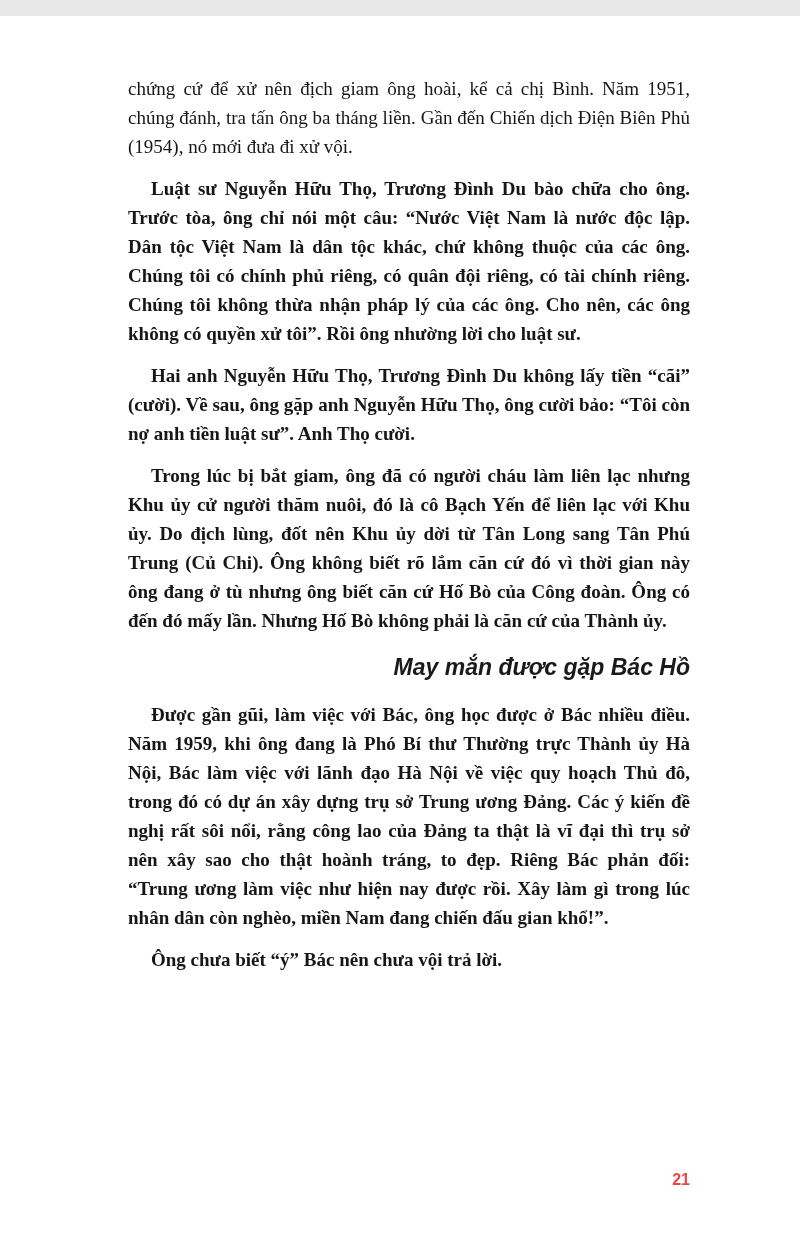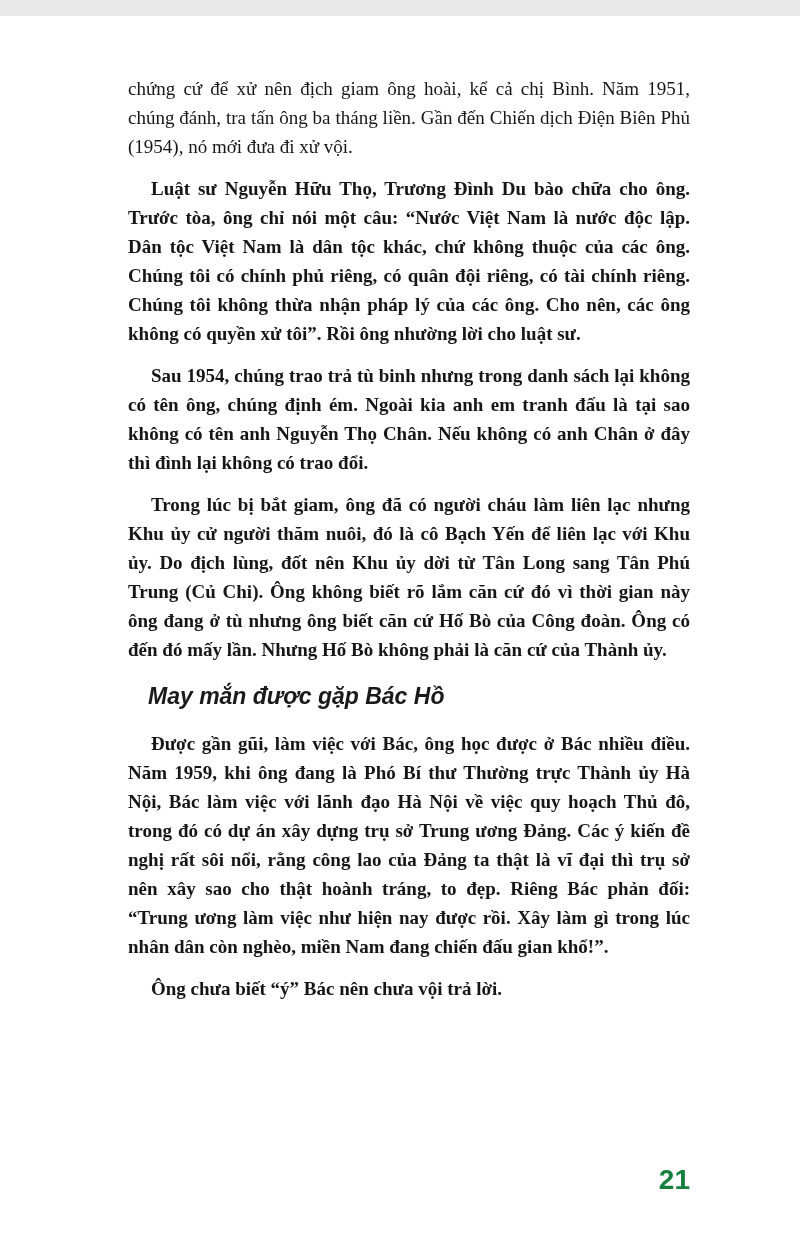--- a/index.html
+++ b/index.html
@@ -38,39 +38,40 @@
   .page-body h2.section-heading {
     margin: 17px 0 18px 0;
     padding-left: 20px;
     font-family: "Liberation Sans", "DejaVu Sans", sans-serif;
     font-weight: bold;
     font-style: italic;
     font-size: 23px;
     line-height: 30px;
     color: #1a1a1a;
     letter-spacing: 0px;
+    text-align: right;
   }
   .page-number {
     position: absolute;
     top: 1152px;
     right: 110px;
     font-family: "Liberation Sans", "DejaVu Sans", sans-serif;
     font-weight: bold;
-    font-size: 28px;
+    font-size: 16px;
     line-height: 24px;
-    color: #15803d;
+    color: #ef4444;
   }
 </style>
 </head>
 <body>
 
 <div class="page">
   <div class="page-body">
       <p class="">chứng cứ để xử nên địch giam ông hoài, kể cả chị Bình. Năm 1951, chúng đánh, tra tấn ông ba tháng liền. Gần đến Chiến dịch Điện Biên Phủ (1954), nó mới đưa đi xử vội.</p>
       <p class="indent">Luật sư Nguyễn Hữu Thọ, Trương Đình Du bào chữa cho ông. Trước tòa, ông chỉ nói một câu: “Nước Việt Nam là nước độc lập. Dân tộc Việt Nam là dân tộc khác, chứ không thuộc của các ông. Chúng tôi có chính phủ riêng, có quân đội riêng, có tài chính riêng. Chúng tôi không thừa nhận pháp lý của các ông. Cho nên, các ông không có quyền xử tôi”. Rồi ông nhường lời cho luật sư.</p>
-      <p class="indent">Sau 1954, chúng trao trả tù binh nhưng trong danh sách lại không có tên ông, chúng định ém. Ngoài kia anh em tranh đấu là tại sao không có tên anh Nguyễn Thọ Chân. Nếu không có anh Chân ở đây thì đình lại không có trao đổi.</p>
+      <p class="indent">Hai anh Nguyễn Hữu Thọ, Trương Đình Du không lấy tiền “cãi” (cười). Về sau, ông gặp anh Nguyễn Hữu Thọ, ông cười bảo: “Tôi còn nợ anh tiền luật sư”. Anh Thọ cười.</p>
       <p class="indent">Trong lúc bị bắt giam, ông đã có người cháu làm liên lạc nhưng Khu ủy cử người thăm nuôi, đó là cô Bạch Yến để liên lạc với Khu ủy. Do địch lùng, đốt nên Khu ủy dời từ Tân Long sang Tân Phú Trung (Củ Chi). Ông không biết rõ lắm căn cứ đó vì thời gian này ông đang ở tù nhưng ông biết căn cứ Hố Bò của Công đoàn. Ông có đến đó mấy lần. Nhưng Hố Bò không phải là căn cứ của Thành ủy.</p>
       <h2 class="section-heading">May mắn được gặp Bác Hồ</h2>
       <p class="indent">Được gần gũi, làm việc với Bác, ông học được ở Bác nhiều điều. Năm 1959, khi ông đang là Phó Bí thư Thường trực Thành ủy Hà Nội, Bác làm việc với lãnh đạo Hà Nội về việc quy hoạch Thủ đô, trong đó có dự án xây dựng trụ sở Trung ương Đảng. Các ý kiến đề nghị rất sôi nổi, rằng công lao của Đảng ta thật là vĩ đại thì trụ sở nên xây sao cho thật hoành tráng, to đẹp. Riêng Bác phản đối: “Trung ương làm việc như hiện nay được rồi. Xây làm gì trong lúc nhân dân còn nghèo, miền Nam đang chiến đấu gian khổ!”.</p>
       <p class="indent">Ông chưa biết “ý” Bác nên chưa vội trả lời.</p>
     </div>
   <div class="page-number">21</div>
 </div>
 
 </body></html>

